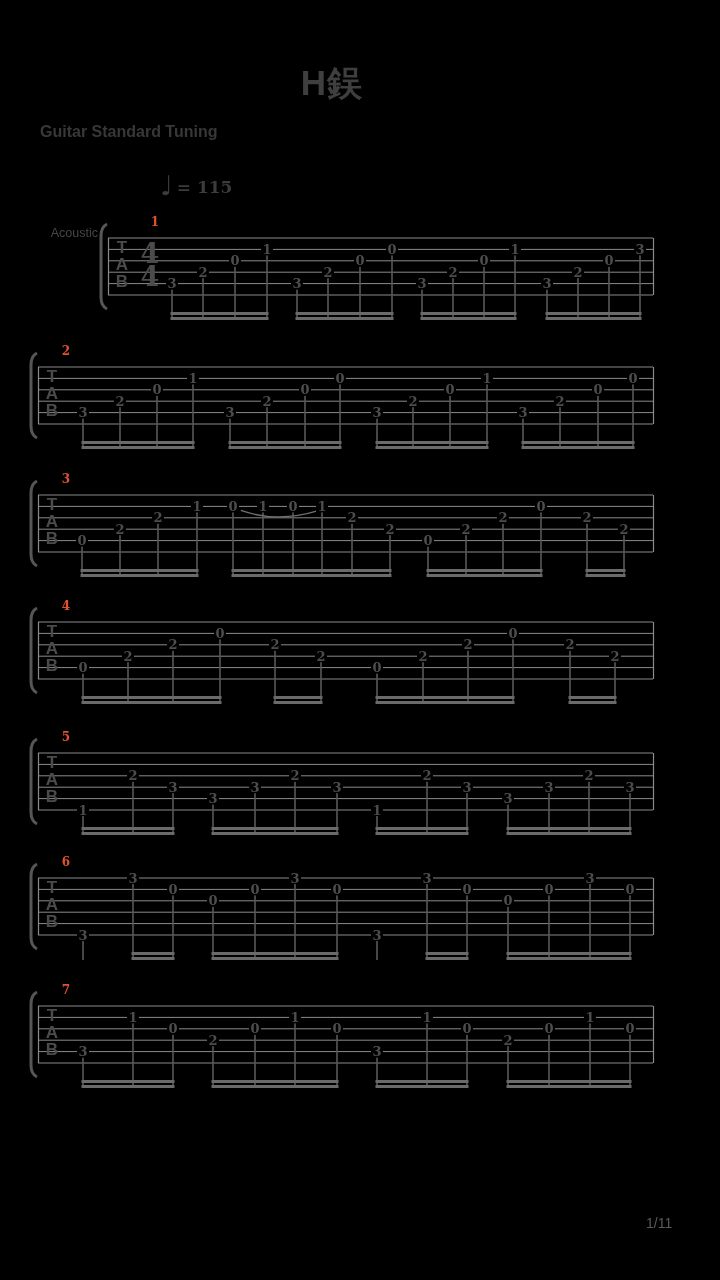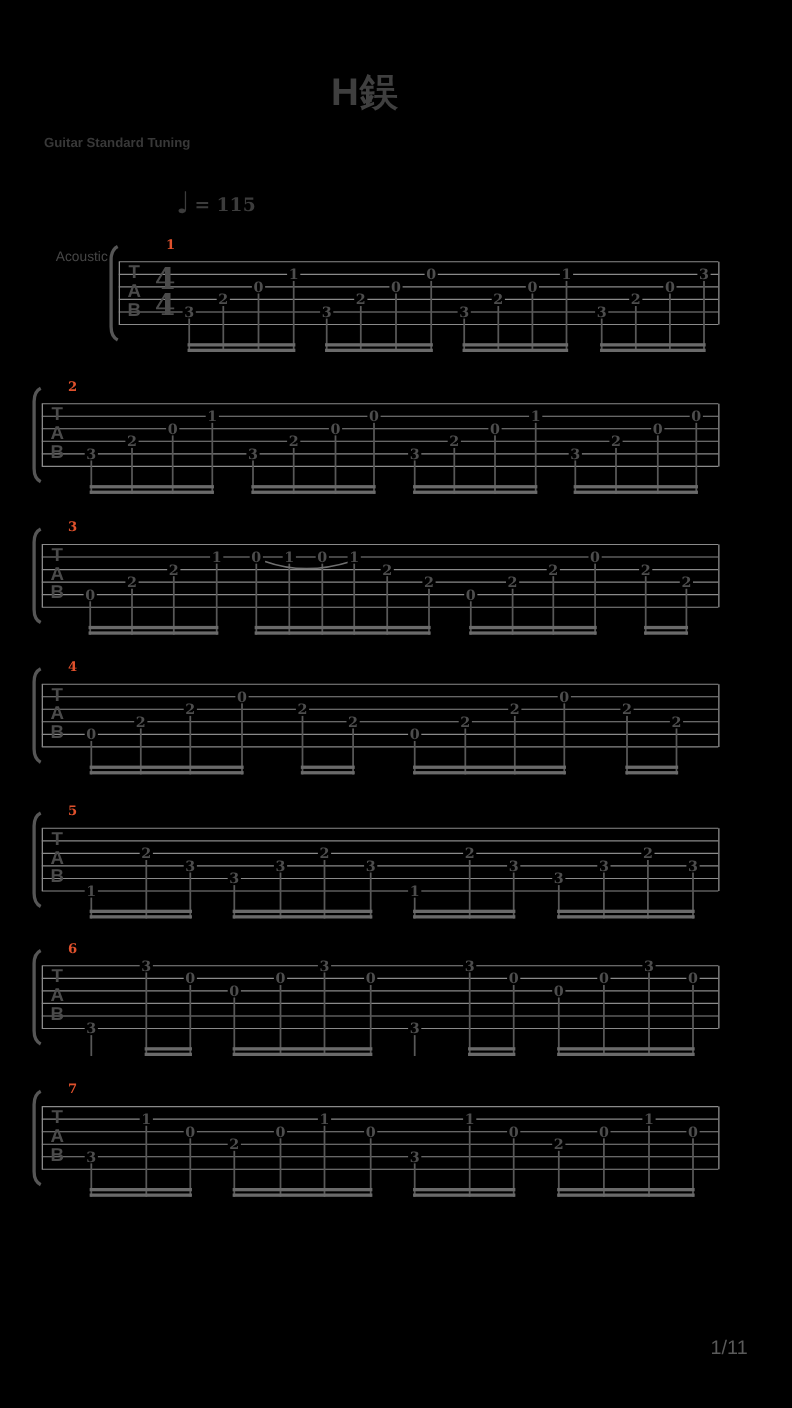--- a/index.html
+++ b/index.html
@@ -1,25 +1,25 @@
 <!DOCTYPE html>
 <html><head>
 <meta charset="utf-8">
 <style>
   html,body{margin:0;padding:0;background:#000;}
   .screen{position:relative;width:720px;height:1280px;background:#000;overflow:hidden;
           font-family:"Liberation Sans",sans-serif;}
   .title{position:absolute;left:0;top:60px;width:664px;text-align:center;
          font-size:35px;font-weight:bold;color:#3f3f3f;letter-spacing:1px;}
-  .tuning{position:absolute;left:40px;top:123px;font-size:12px;font-weight:bold;color:#383838;}
+  .tuning{position:absolute;left:40px;top:123px;font-size:16px;font-weight:bold;color:#383838;}
   .tempo{position:absolute;left:160px;top:172px;color:#3c3c3c;display:flex;align-items:flex-start;}
   .tempo .tnote{font-size:27px;line-height:28px;font-family:"DejaVu Sans",sans-serif;}
   .tempo .tval{font-size:17px;font-weight:bold;line-height:30px;margin-left:4px;
                font-family:"DejaVu Serif",serif;}
-  .pageind{position:absolute;left:646px;top:1215px;font-size:18px;color:#5a5a5a;}
+  .pageind{position:absolute;left:646px;top:1215px;font-size:14px;color:#5a5a5a;}
   svg#score{position:absolute;left:0;top:0;}
   svg text{user-select:none;}
 </style>
 </head>
 <body>
 
 <div class="screen">
   <div class="title">H鋘</div>
   <div class="tuning">Guitar Standard Tuning</div>
   <div class="tempo">

